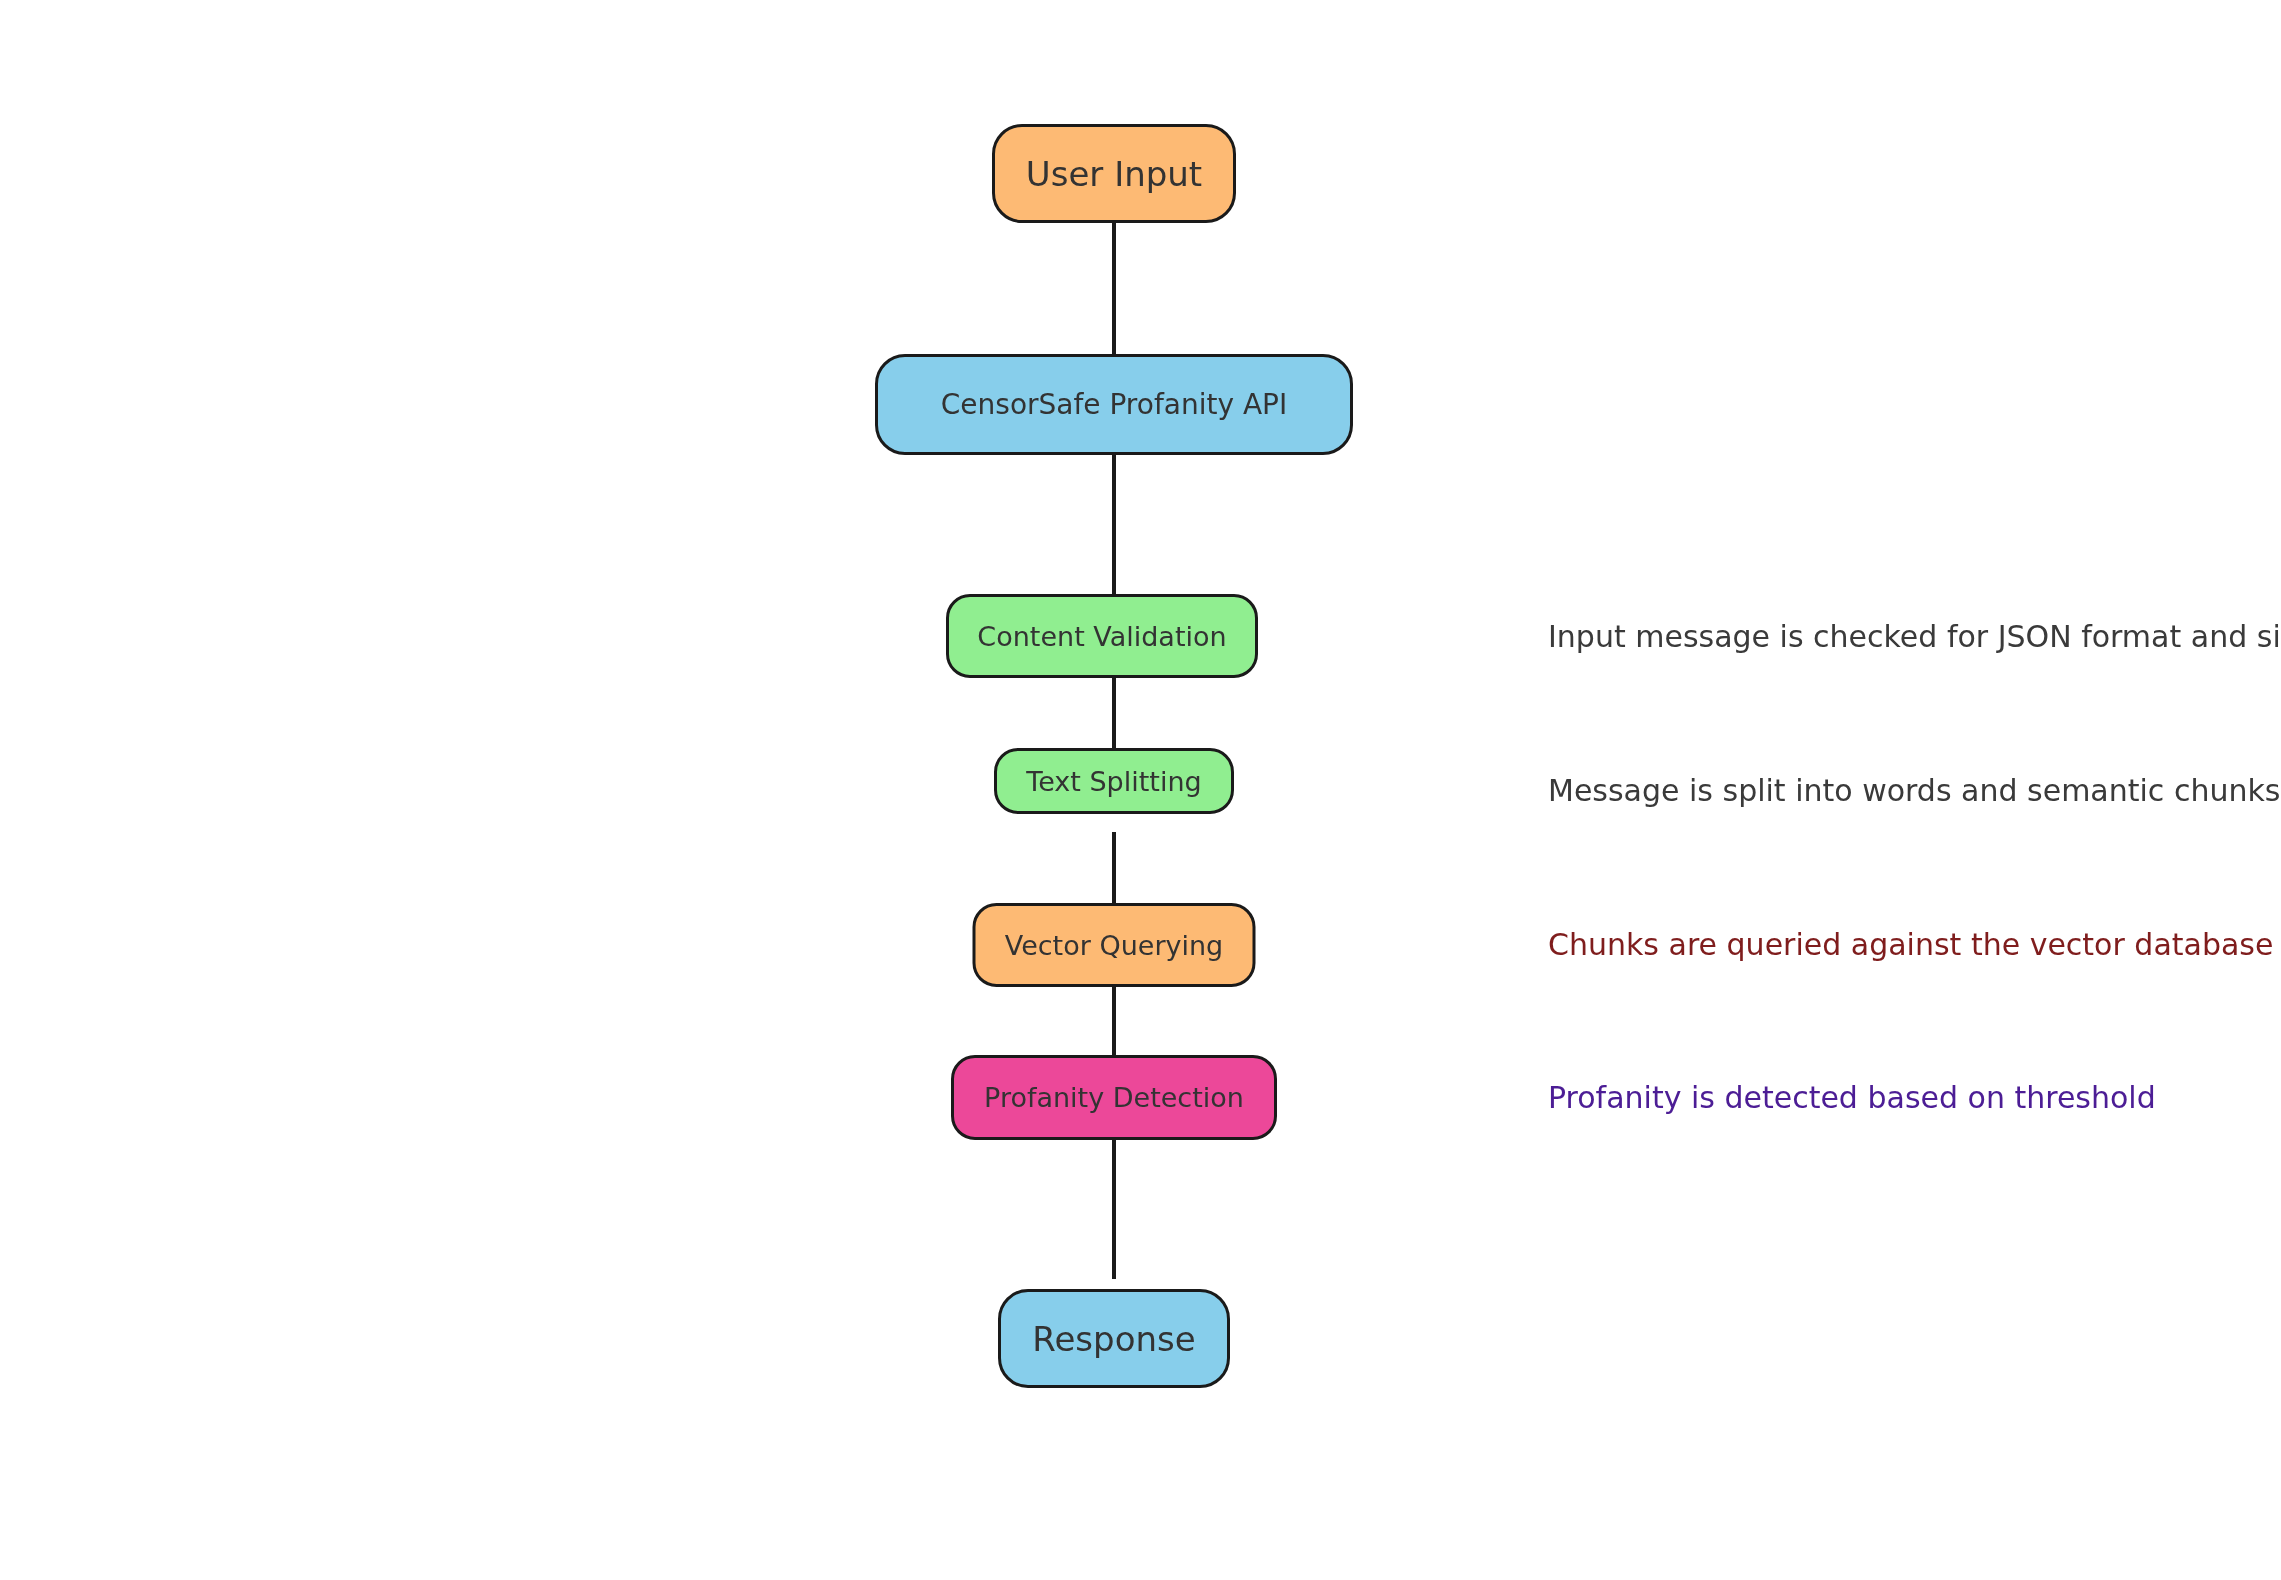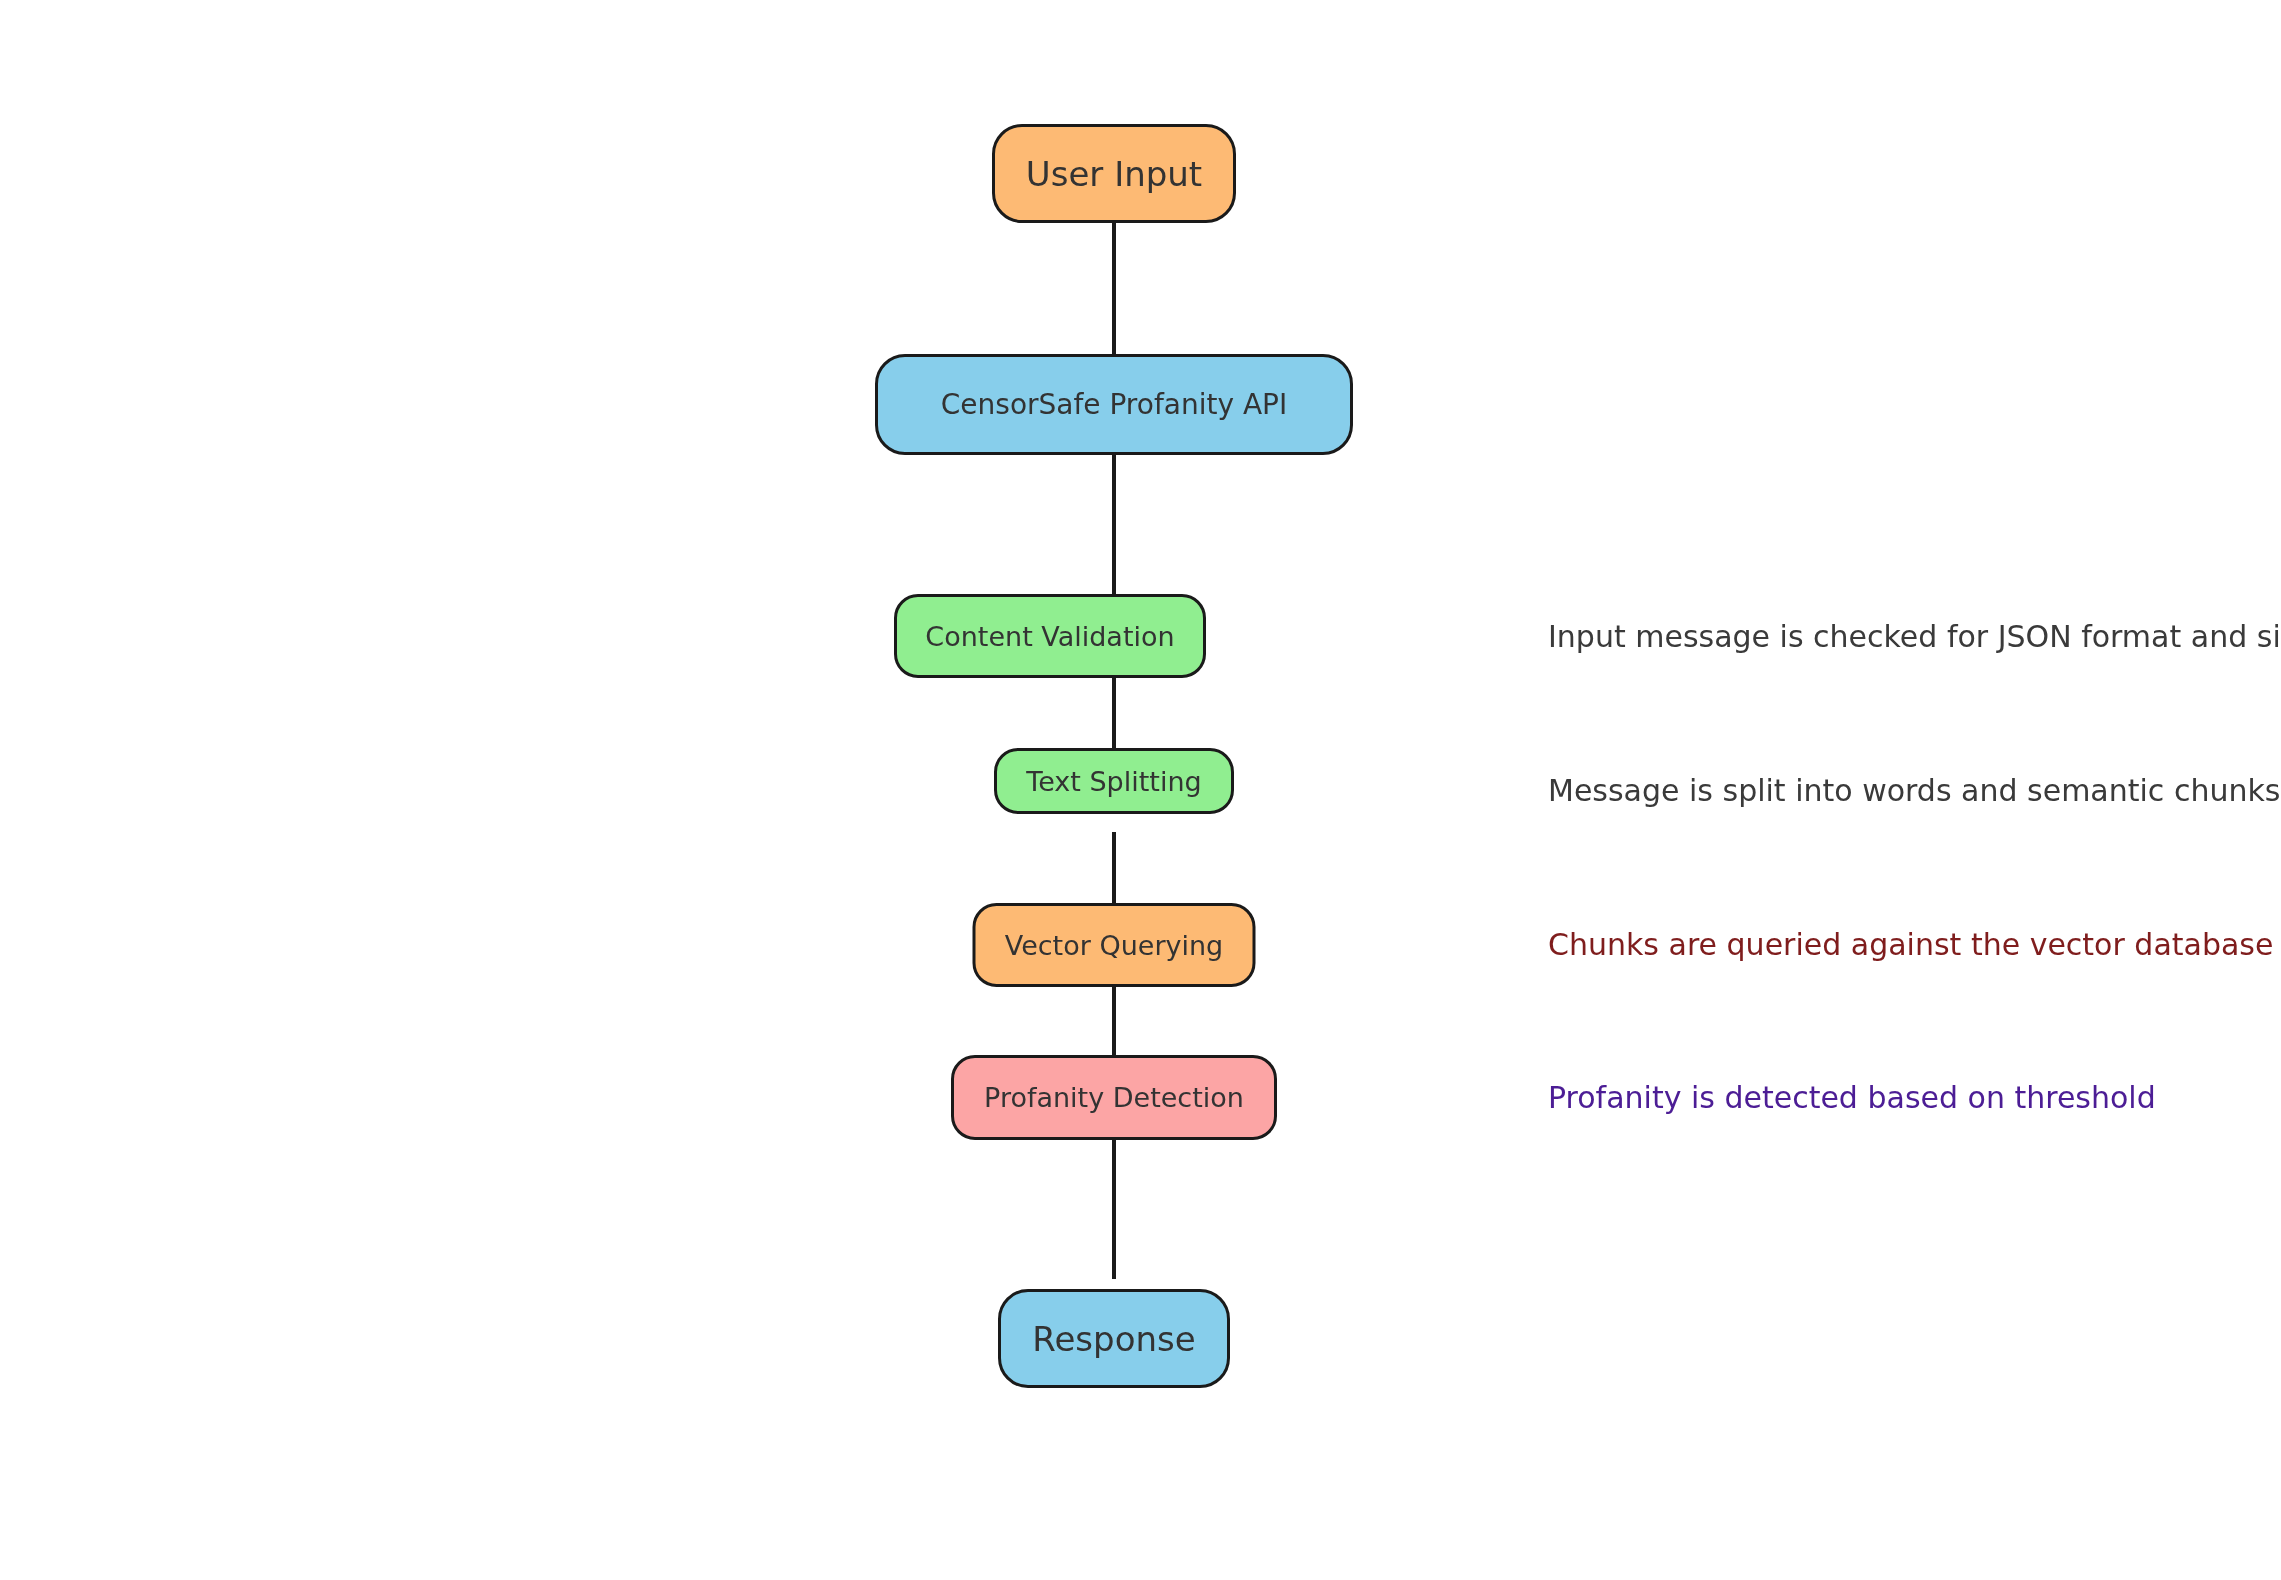--- a/index.html
+++ b/index.html
@@ -63,33 +63,33 @@
   <div class="connector" style="top: 1140px; height: 139px; background: rgb(26, 26, 26);"></div>
 
   <div class="node endpoint" style="left: 1114px; top: 124px; width: 244px; height: 99px; font-size: 34px; background: #fdba74; border-color: rgb(26, 26, 26); color: rgb(51, 51, 51);">
     <span>User Input</span>
   </div>
 
   <div class="node endpoint" style="left: 1114px; top: 354px; width: 478px; height: 101px; font-size: 28px; background: rgb(135, 206, 235); border-color: rgb(26, 26, 26); color: rgb(51, 51, 51);">
     <span>CensorSafe Profanity API</span>
   </div>
 
-  <div class="node process" style="left: 1050px; top: 594px; width: 312px; height: 84px; font-size: 27px; background: rgb(144, 238, 144); border-color: rgb(26, 26, 26); color: rgb(51, 51, 51);">
+  <div class="node process" style="left: 1102px; top: 594px; width: 312px; height: 84px; font-size: 27px; background: rgb(144, 238, 144); border-color: rgb(26, 26, 26); color: rgb(51, 51, 51);">
     <span>Content Validation</span>
   </div>
 
   <div class="node process" style="left: 1114px; top: 748px; width: 240px; height: 66px; font-size: 27px; background: rgb(144, 238, 144); border-color: rgb(26, 26, 26); color: rgb(51, 51, 51);">
     <span>Text Splitting</span>
   </div>
 
   <div class="node process" style="left: 1114px; top: 903px; width: 283px; height: 84px; font-size: 27px; background: #fdba74; border-color: rgb(26, 26, 26); color: rgb(51, 51, 51);">
     <span>Vector Querying</span>
   </div>
 
-  <div class="node process" style="left: 1114px; top: 1055px; width: 326px; height: 85px; font-size: 27px; background: #fca5a5; border-color: rgb(26, 26, 26); color: rgb(51, 51, 51);">
+  <div class="node process" style="left: 1114px; top: 1055px; width: 326px; height: 85px; font-size: 27px; background: #ec4899; border-color: rgb(26, 26, 26); color: rgb(51, 51, 51);">
     <span>Profanity Detection</span>
   </div>
 
   <div class="node endpoint" style="left: 1114px; top: 1289px; width: 232px; height: 99px; font-size: 34px; background: rgb(135, 206, 235); border-color: rgb(26, 26, 26); color: rgb(51, 51, 51);">
     <span>Response</span>
   </div>
 
   <div class="annotation" style="top: 636px; color: rgb(58, 58, 58);">Input message is checked for JSON format and size</div>
   <div class="annotation" style="top: 790px; color: rgb(58, 58, 58);">Message is split into words and semantic chunks</div>
   <div class="annotation" style="top: 944px; color: #7f1d1d;">Chunks are queried against the vector database</div>

